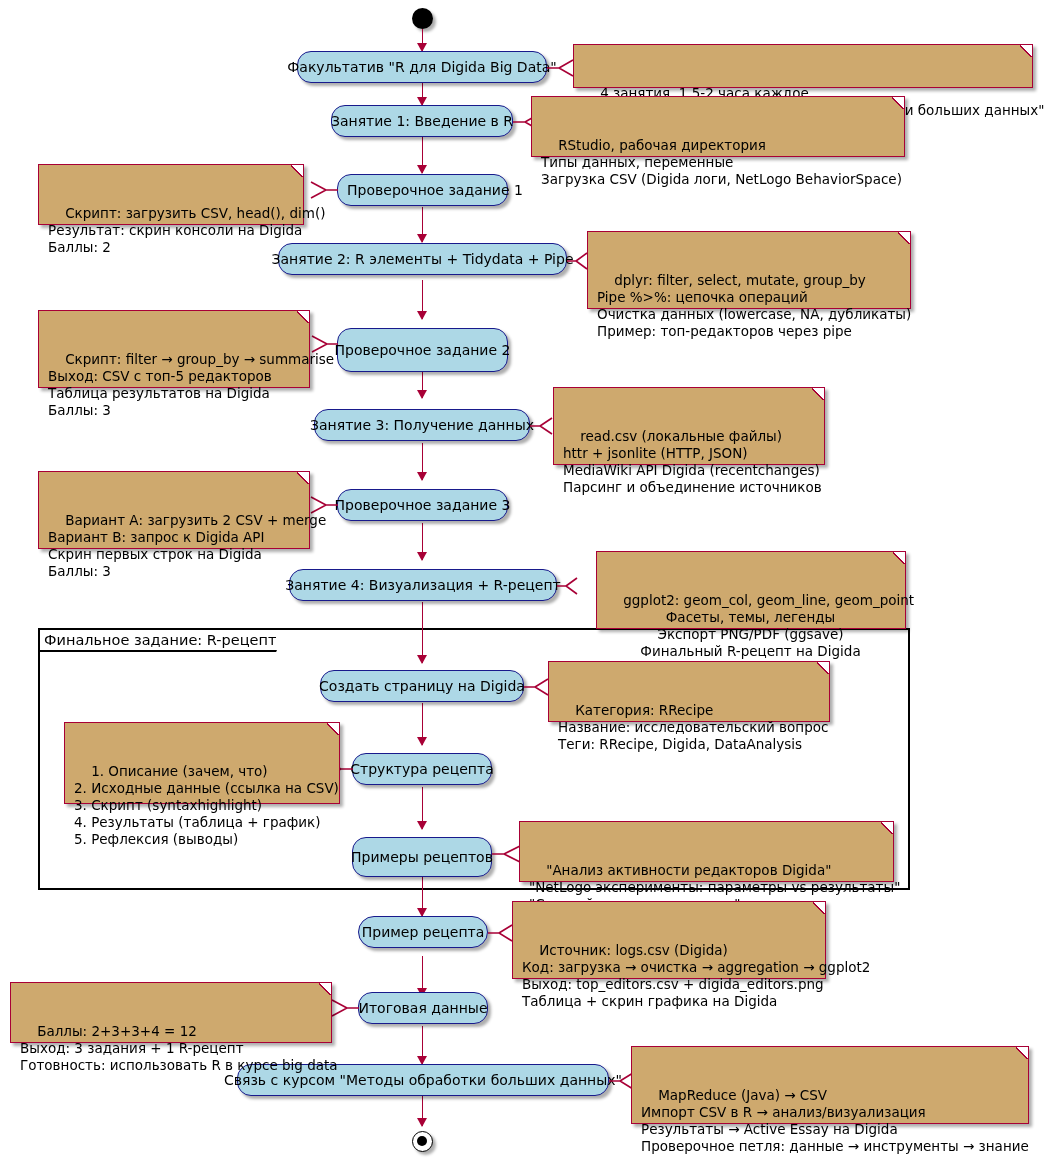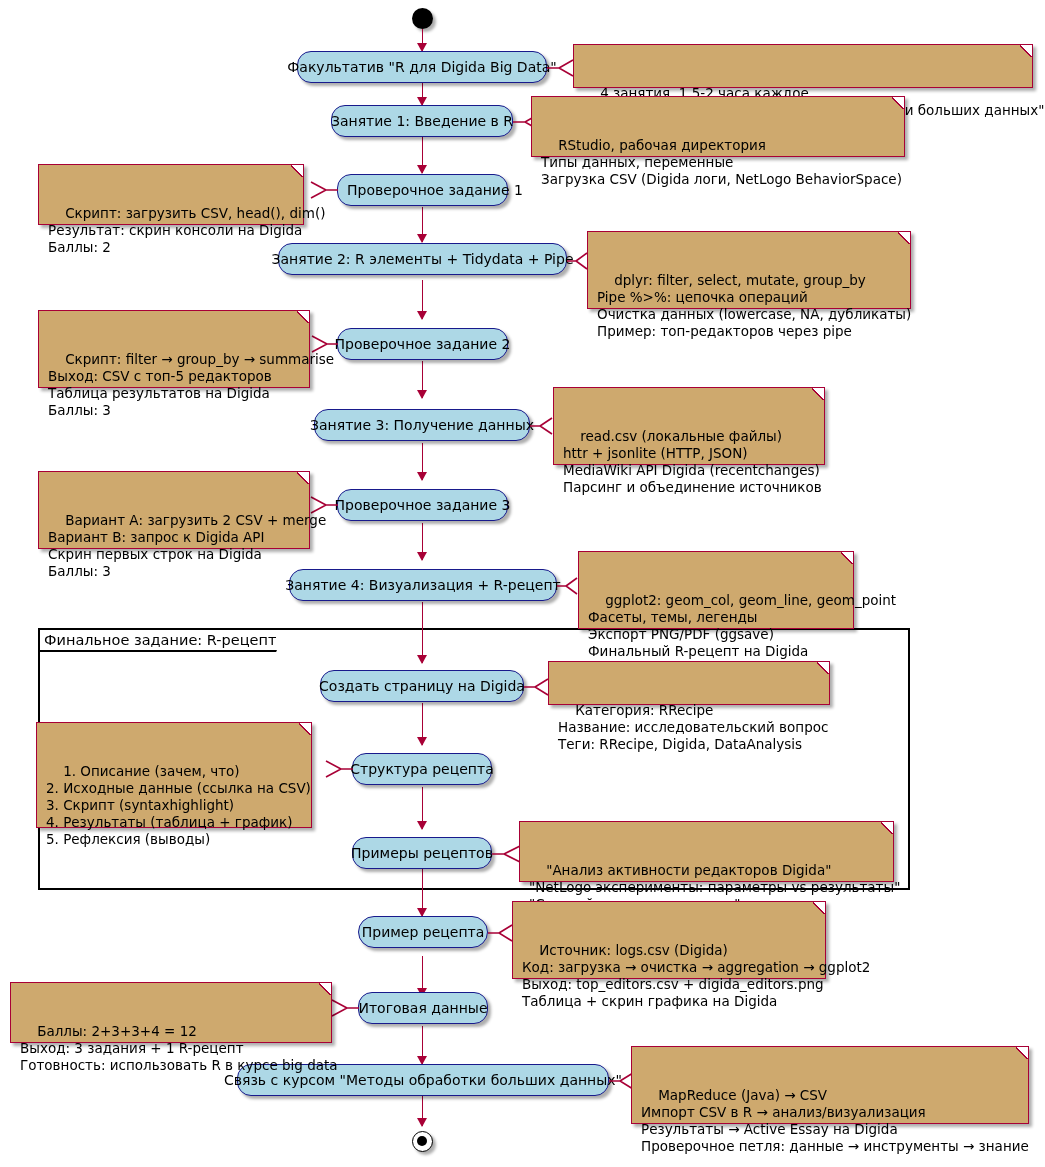--- a/index.html
+++ b/index.html
@@ -201,33 +201,33 @@
   <div class="arrowhead" style="left:417px; top:1118px;"></div>
 
   <div class="node activity" style="left:297px; top:51px; width:250px; height:32px;">Факультатив "R для Digida Big Data"</div>
 
   <div class="node activity" style="left:331px; top:105px; width:182px; height:32px;">Занятие 1: Введение в R</div>
 
   <div class="node activity" style="left:337px; top:174px; width:171px; height:32px;padding-left:39px;">Проверочное задание 1</div>
 
   <div class="node activity" style="left:278px; top:243px; width:289px; height:32px;">Занятие 2: R элементы + Tidydata + Pipe</div>
 
-  <div class="node activity" style="left:337px; top:328px; width:171px; height:32px;">Проверочное задание 2</div>
+  <div class="node activity" style="left:337px; top:328px; width:171px; height:44px;">Проверочное задание 2</div>
 
   <div class="node activity" style="left:314px; top:409px; width:216px; height:32px;">Занятие 3: Получение данных</div>
 
   <div class="node activity" style="left:337px; top:489px; width:171px; height:32px;">Проверочное задание 3</div>
 
   <div class="node activity" style="left:289px; top:569px; width:268px; height:32px;">Занятие 4: Визуализация + R-рецепт</div>
 
   <div class="node activity" style="left:320px; top:670px; width:204px; height:32px;">Создать страницу на Digida</div>
 
   <div class="node activity" style="left:352px; top:753px; width:140px; height:32px;">Структура рецепта</div>
 
-  <div class="node activity" style="left:352px; top:837px; width:140px; height:32px;">Примеры рецептов</div>
+  <div class="node activity" style="left:352px; top:837px; width:140px; height:40px;">Примеры рецептов</div>
 
   <div class="node activity" style="left:358px; top:916px; width:130px; height:32px;border-radius:16px;">Пример рецепта</div>
 
   <div class="node activity" style="left:358px; top:992px; width:130px; height:32px;">Итоговая данные</div>
 
   <div class="node activity" style="left:237px; top:1064px; width:372px; height:32px;">Связь с курсом "Методы обработки больших данных"</div>
 
   <svg class="connector" style="left:547px; top:58px; width:28px; height:24px;">
     <polyline points="0,10 12,10 26,2 12,10 26,18"></polyline>
   </svg>
@@ -316,36 +316,36 @@
   </div>
 
   <div class="node note" style="left:38px; top:471px; width:272px; height:78px;">
     <span class="fold"></span>
     <span>Вариант А: загрузить 2 CSV + merge
 Вариант B: запрос к Digida API
 Скрин первых строк на Digida
 Баллы: 3</span>
   </div>
 
-  <div class="node note" style="left:578px; top:551px; width:276px; height:78px;">
+  <div class="node note" style="left:596px; top:551px; width:310px; height:78px;text-align:center;">
     <span class="fold"></span>
     <span>ggplot2: geom_col, geom_line, geom_point
 Фасеты, темы, легенды
 Экспорт PNG/PDF (ggsave)
 Финальный R-рецепт на Digida</span>
   </div>
 
-  <div class="node note" style="left:548px; top:661px; width:282px; height:44px;">
+  <div class="node note" style="left:548px; top:661px; width:282px; height:61px;">
     <span class="fold"></span>
     <span>Категория: RRecipe
 Название: исследовательский вопрос
 Теги: RRecipe, Digida, DataAnalysis</span>
   </div>
 
-  <div class="node note" style="left:36px; top:722px; width:276px; height:106px;">
+  <div class="node note" style="left:64px; top:722px; width:276px; height:82px;">
     <span class="fold"></span>
     <span>1. Описание (зачем, что)
 2. Исходные данные (ссылка на CSV)
 3. Скрипт (syntaxhighlight)
 4. Результаты (таблица + график)
 5. Рефлексия (выводы)</span>
   </div>
 
   <div class="node note" style="left:519px; top:821px; width:375px; height:61px;">
     <span class="fold"></span>

